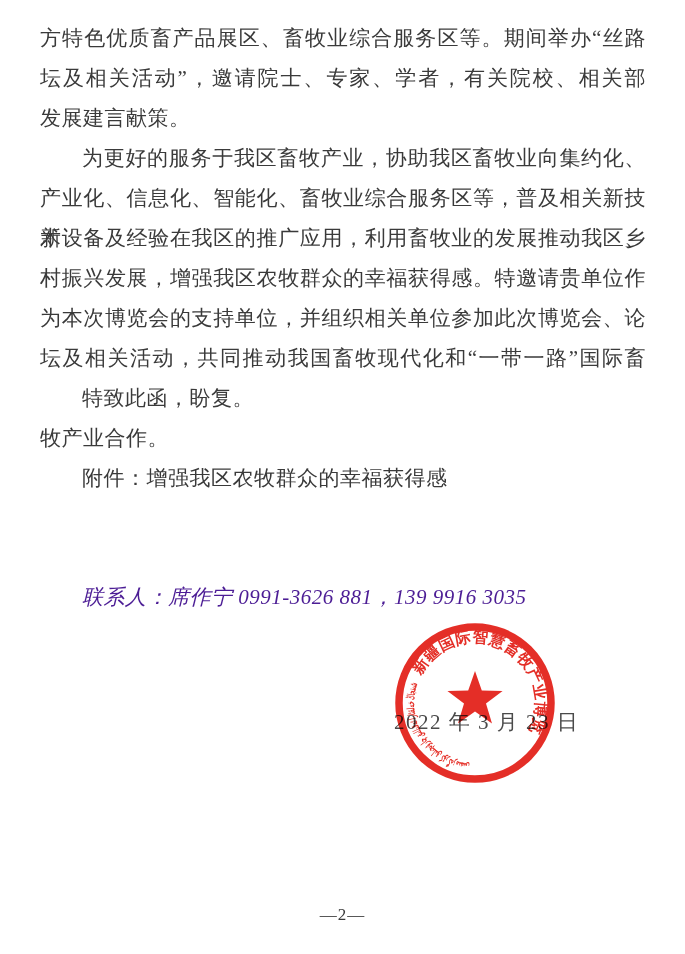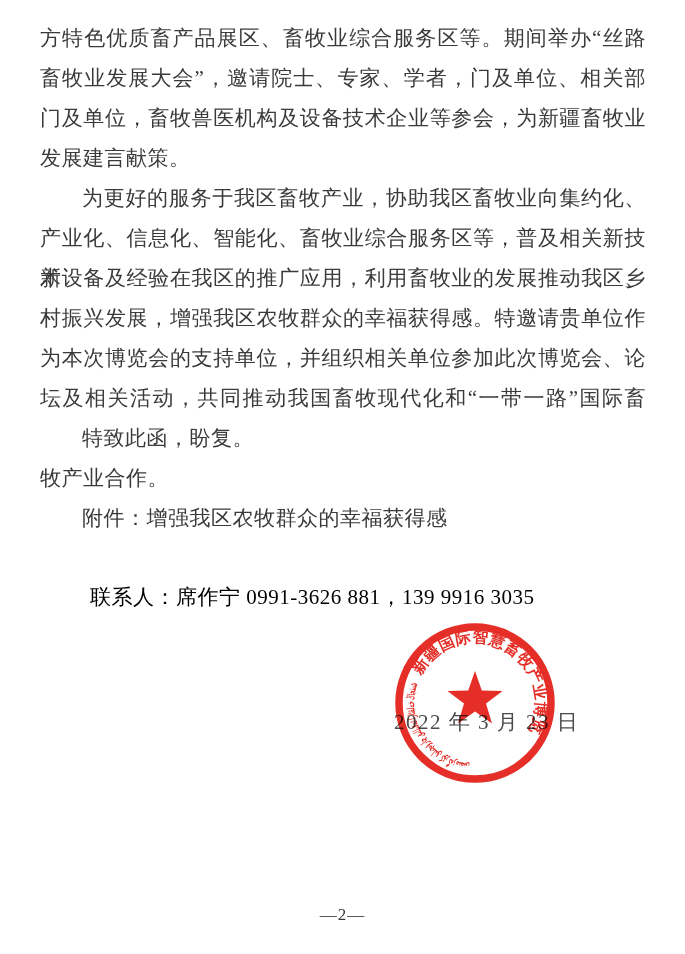--- a/index.html
+++ b/index.html
@@ -15,23 +15,23 @@
   .ln{
     height:40px;line-height:40px;white-space:nowrap;overflow:visible;
     letter-spacing:0.5px;
   }
   .jf{
     white-space:normal;text-align:justify;text-align-last:justify;
     -moz-text-align-last:justify;
   }
   .ind{text-indent:2em;}
   .contact{
-    position:absolute;left:48px;top:577px;width:606px;height:40px;
-    line-height:40px;color:#000000;font-size:21px;text-indent:2em;
-    letter-spacing:0.5px;white-space:nowrap;
+    position:absolute;left:40px;top:577px;width:606px;height:40px;
+    line-height:40px;color:#4c1d95;font-size:21px;text-indent:2em;
+    letter-spacing:0.5px;white-space:nowrap;font-style:italic;
   }
   .dateline{
     position:absolute;left:394px;top:707px;height:30px;line-height:30px;
     color:#4a4a4a;font-size:21px;letter-spacing:1.5px;white-space:nowrap;
     z-index:1;
   }
   .seal{
     position:absolute;left:375px;top:603px;width:200px;height:200px;
     z-index:2;mix-blend-mode:multiply;opacity:0.94;
   }
@@ -41,22 +41,21 @@
   }
   svg text{font-family:"Liberation Serif","DejaVu Serif",serif;font-weight:bold;}
 </style>
 </head>
 <body>
 
 <div class="doc">
 
   <div class="textcol">
     <div class="ln jf">方特色优质畜产品展区、畜牧业综合服务区等。期间举办“丝路</div>
-    <div class="ln jf">畜牧业发展大会”，邀请院士、专家、学者，门及单位、相关部</div>
-    <div class="ln jf">门及单位，畜牧兽医机构及设备技术企业等参会，为新疆畜牧业</div>
+    <div class="ln jf">坛及相关活动”，邀请院士、专家、学者，有关院校、相关部</div>
     <div class="ln">发展建言献策。</div>
     <div class="ln jf ind">为更好的服务于我区畜牧产业，协助我区畜牧业向集约化、</div>
     <div class="ln jf">产业化、信息化、智能化、畜牧业综合服务区等，普及相关新技术、</div>
     <div class="ln jf">新设备及经验在我区的推广应用，利用畜牧业的发展推动我区乡</div>
     <div class="ln jf">村振兴发展，增强我区农牧群众的幸福获得感。特邀请贵单位作</div>
     <div class="ln jf">为本次博览会的支持单位，并组织相关单位参加此次博览会、论</div>
     <div class="ln jf">坛及相关活动，共同推动我国畜牧现代化和“一带一路”国际畜</div>
     <div class="ln ind">特致此函，盼复。</div>
     <div class="ln">牧产业合作。</div>
     <div class="ln ind">附件：增强我区农牧群众的幸福获得感</div>

